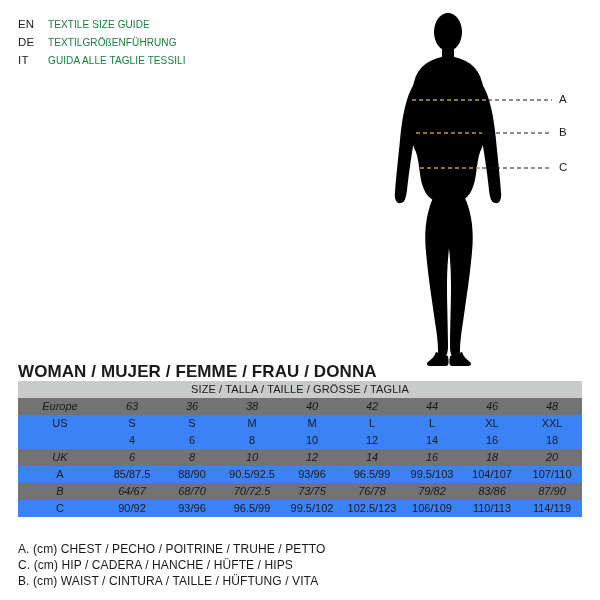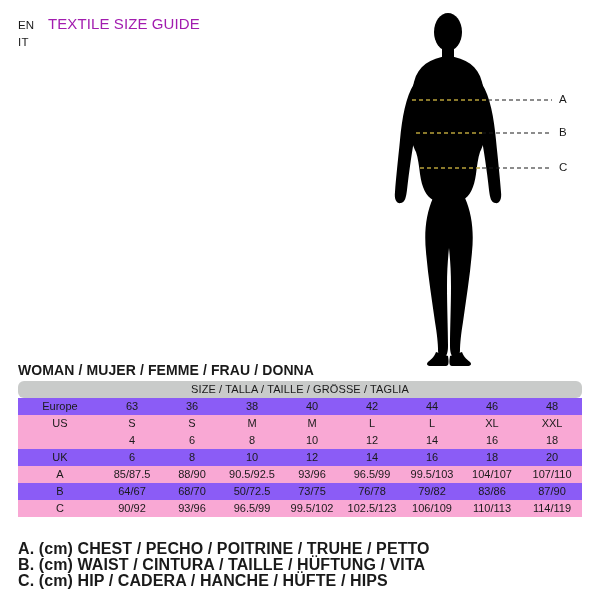--- a/index.html
+++ b/index.html
@@ -34,23 +34,23 @@
     line-height: 16px;
     margin-bottom: 1px;
   }
   .lang-code {
     width: 30px;
     font-size: 11.5px;
     letter-spacing: 0.2px;
     color: #1a1a1a;
   }
   .lang-text {
-    font-size: 15px;
+    font-size: 10px;
     letter-spacing: 0.1px;
-    color: #a21caf;
+    color: #15803d;
     white-space: nowrap;
   }
 
   
   .figure-wrap {
     position: absolute;
     right: 0;
     top: 0;
     width: 270px;
     height: 375px;
@@ -61,21 +61,21 @@
     position: absolute;
     font-size: 11.5px;
     color: #1a1a1a;
   }
 
   
   .woman-title {
     position: absolute;
     left: 18px;
     top: 362px;
-    font-size: 14px;
+    font-size: 17px;
     font-weight: bold;
     letter-spacing: 0.1px;
     color: #1a1a1a;
   }
 
   table.size-table {
     position: absolute;
     left: 18px;
     top: 381px;
     width: 564px;
@@ -90,56 +90,60 @@
     line-height: 17px;
     text-align: center;
     color: #1a1a1a;
   }
   .row-head td {
     background: #c9cbca;
     text-align: left;
     padding-left: 4px;
     font-size: 10.5px;
     letter-spacing: 0.1px;
-    border-radius: 6px;
-  }
-  .row-grey td { background: #f9a8d4; }
-  .row-white td { background: #8b5cf6; }
+  }
+  .row-grey td { background: #3b82f6; }
+  .row-white td { background: #737373; font-style: italic; }
   td.label-col {
     text-align: left;
     padding-left: 4px;
   }
 
   
   .legend {
     position: absolute;
     left: 18px;
     top: 541px;
     width: 564px;
   }
   .legend-line {
-    font-size: 16px;
-    font-weight: bold;
+    font-size: 12px;
+    font-weight: normal;
     letter-spacing: 0.1px;
     line-height: 16px;
     color: #1a1a1a;
   }
 </style>
 </head>
 <body>
 
 <div class="page">
 
   <div class="lang-block">
     <div class="lang-row">
       <span class="lang-code">EN</span>
       <span class="lang-text">TEXTILE SIZE GUIDE</span>
     </div>
     <div class="lang-row">
+      <span class="lang-code">DE</span>
+      <span class="lang-text">TEXTILGRÖßENFÜHRUNG</span>
+    </div>
+    <div class="lang-row">
       <span class="lang-code">IT</span>
+      <span class="lang-text">GUIDA ALLE TAGLIE TESSILI</span>
     </div>
   </div>
 
   <div class="figure-wrap">
     <svg class="figure-svg" width="270" height="375" viewBox="0 0 270 375" xmlns="http://www.w3.org/2000/svg">
       <g fill="#000000">
 
         <ellipse cx="118" cy="32" rx="14" ry="19"></ellipse>
 
         <rect x="112" y="47" width="12" height="12"></rect>
@@ -277,21 +281,21 @@
         <td>96.5/99</td>
         <td>99.5/103</td>
         <td>104/107</td>
         <td>107/110</td>
       </tr>
 
       <tr class="row-white">
         <td class="label-col">B</td>
         <td>64/67</td>
         <td>68/70</td>
-        <td>50/72.5</td>
+        <td>70/72.5</td>
         <td>73/75</td>
         <td>76/78</td>
         <td>79/82</td>
         <td>83/86</td>
         <td>87/90</td>
       </tr>
 
       <tr class="row-grey">
         <td class="label-col">C</td>
         <td>90/92</td>
@@ -301,17 +305,17 @@
         <td>102.5/123</td>
         <td>106/109</td>
         <td>110/113</td>
         <td>114/119</td>
       </tr>
     </tbody>
   </table>
 
   <div class="legend">
     <div class="legend-line">A. (cm) CHEST / PECHO / POITRINE / TRUHE / PETTO</div>
+    <div class="legend-line">C. (cm) HIP / CADERA / HANCHE / HÜFTE / HIPS</div>
     <div class="legend-line">B. (cm) WAIST / CINTURA / TAILLE / HÜFTUNG / VITA</div>
-    <div class="legend-line">C. (cm) HIP / CADERA / HANCHE / HÜFTE / HIPS</div>
   </div>
 
 </div>
 
 </body></html>

